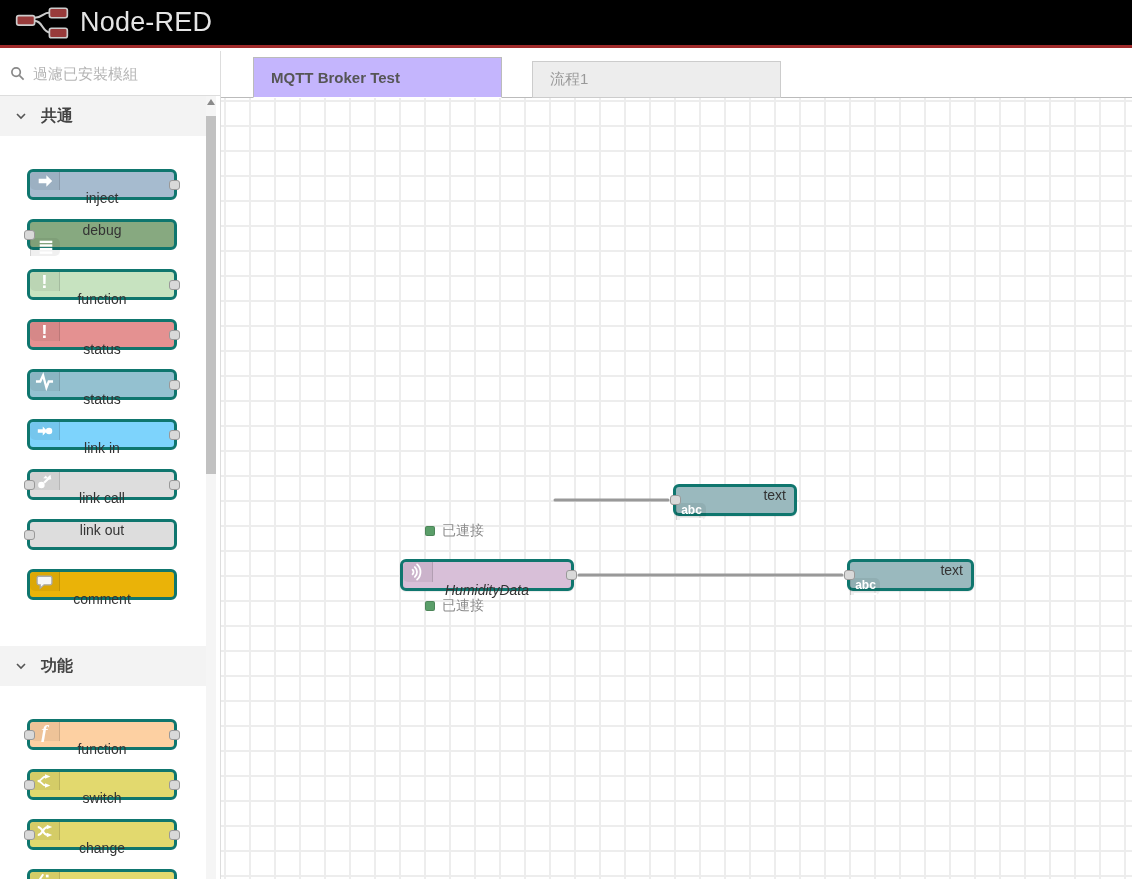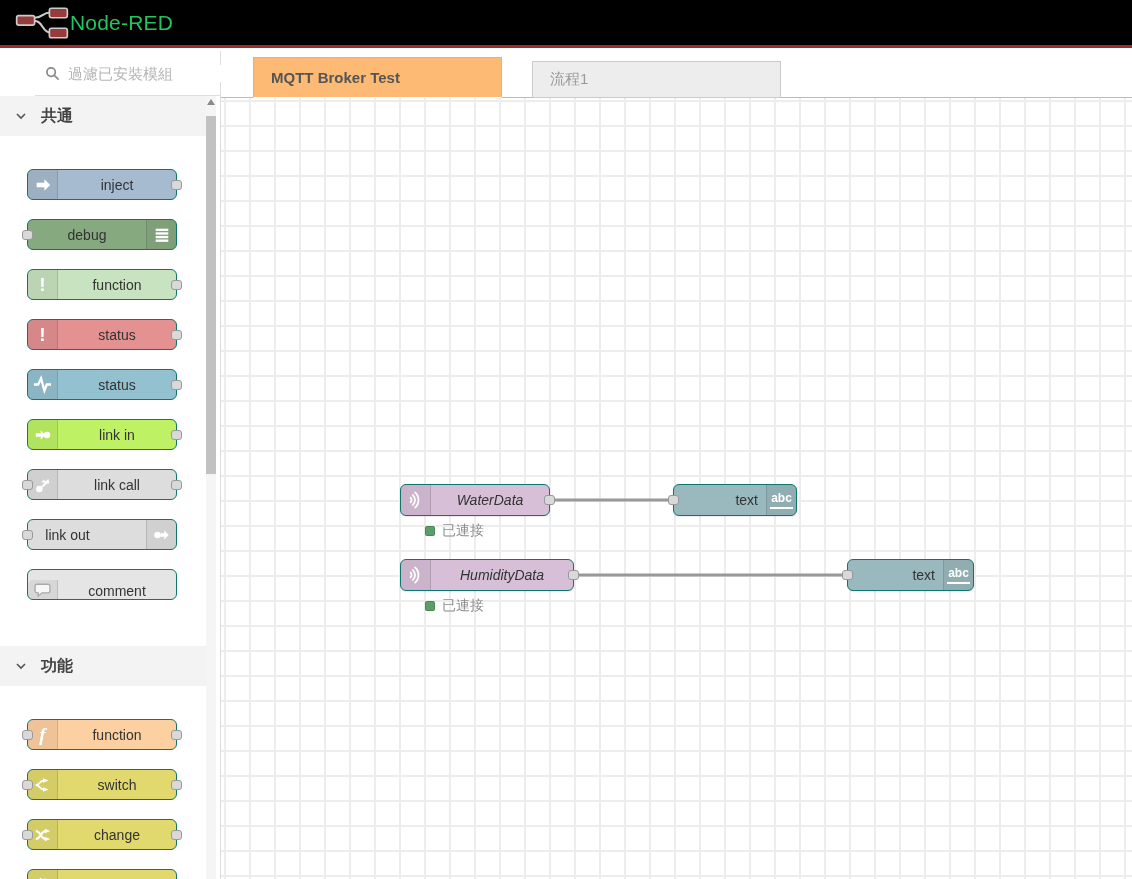--- a/index.html
+++ b/index.html
@@ -3,40 +3,40 @@
 <meta charset="utf-8">
 <style>
   * { margin:0; padding:0; box-sizing:border-box; }
   html,body { width:1132px; height:879px; overflow:hidden;
     font-family:"Liberation Sans","DejaVu Sans",sans-serif; background:#fff; }
 
   
   .header { position:absolute; left:0; top:0; width:1132px; height:48px;
     background:#000; border-bottom:3px solid #a02a2a; display:flex; align-items:center; padding-left:14px; }
   .logo-svg { width:56px; height:38px; }
-  .header-title { color:#22c55e; font-size:21px; letter-spacing:0.2px; }
+  .header-title { color:#e5e5e5; font-size:27px; margin-left:10px; letter-spacing:0.2px; }
 
   
   .palette { position:absolute; left:0; top:51px; width:221px; height:828px;
-    background:#fff; border-right:1px solid #ddd;padding-left:35px; }
+    background:#fff; border-right:1px solid #ddd; }
   .palette-search { height:45px; border-bottom:1px solid #ddd; display:flex; align-items:center; padding:0 10px; }
   .palette-search svg { width:15px; height:15px; flex:0 0 auto; }
   .palette-search input { border:none; outline:none; font-size:15px; color:#555; margin-left:8px; width:160px;
     font-family:"Liberation Sans","DejaVu Sans",sans-serif; }
   .palette-search input::placeholder { color:#b5b5b5; }
   .palette-scroll { position:absolute; left:0; top:45px; bottom:0; width:220px; overflow:hidden; }
   .cat-header { background:#f3f3f3; height:40px; display:flex; align-items:center; padding-left:15px;
     font-size:16px; font-weight:bold; color:#444; width:207px; }
   .cat-header .chev { margin-right:14px; display:flex; }
   .cat-list { padding:33px 0 27px 0; }
   .pnode { position:relative; width:150px; height:31px; margin:0 0 19px 27px; }
 
   
-  .node { border:1px solid #0f766e; border-radius:6px; display:flex; align-items:stretch;
-    font-size:14px; color:#333; }
+  .node { border:3px solid #0f766e; border-radius:6px; display:flex; align-items:stretch;
+    font-size:14px; color:#333;flex-direction:column; }
   .node .iconbox { width:30px; flex:0 0 auto; background:rgba(0,0,0,0.06);
     display:flex; align-items:center; justify-content:center; color:#fff; }
   .node .iconbox.left  { border-right:1px solid rgba(0,0,0,0.12); border-radius:5px 0 0 5px; }
   .node .iconbox.right { border-left:1px solid rgba(0,0,0,0.12); border-radius:0 5px 5px 0;justify-content:center; }
   .node .nlabel { flex:1; display:flex; align-items:center; justify-content:center; padding:0 8px; white-space:nowrap; }
   .node .nlabel.right-align { justify-content:flex-end; }
   .node .nlabel.italic { font-style:italic; }
   .port { position:absolute; width:11px; height:10px; background:#d9d9d9; border:1px solid #999;
     border-radius:3px; top:50%; transform:translateY(-50%); z-index:2; }
   .port.out { right:-6px; }
@@ -48,21 +48,21 @@
   
   .sbar { position:absolute; right:4px; top:45px; bottom:0; width:10px; background:#f5f5f5; }
   .sbar .up { position:absolute; top:3px; left:1px; width:0; height:0;
     border-left:4px solid transparent; border-right:4px solid transparent; border-bottom:6px solid #8a8a8a; }
   .sbar .thumb { position:absolute; top:20px; left:0; width:10px; height:358px; background:#c1c1c1; }
 
   
   .workspace { position:absolute; left:221px; top:51px; width:911px; height:828px; }
   .tabbar { position:absolute; left:0; top:0; width:911px; height:47px; background:#fff; border-bottom:1px solid #bbb; }
   .tab { position:absolute; bottom:-1px; font-size:15px; display:flex; align-items:center; padding-left:17px; cursor:pointer; }
-  .tab.active { left:32px; width:249px; height:41px; background:#fdba74; border:1px solid #bbb; border-bottom:1px solid #fff;
+  .tab.active { left:32px; width:249px; height:41px; background:#c4b5fd; border:1px solid #bbb; border-bottom:1px solid #fff;
     font-weight:bold; color:#555; z-index:2; }
   .tab.inactive { left:289px; width:249px; height:37px; background:#ededed; border:1px solid #ccc; color:#999;margin-left:22px; }
 
   .canvas { position:absolute; left:0; top:47px; width:911px; height:781px; background:#fff;
     background-image:
       linear-gradient(to right,#ededed 2px,transparent 2px),
       linear-gradient(to bottom,#ededed 2px,transparent 2px);
     background-size:25px 25px; background-position:3px 2px; }
   .cnode { position:absolute; height:32px; z-index:2; box-shadow:0 1px 1px rgba(0,0,0,0.08); }
   .wires { position:absolute; left:0; top:0; width:911px; height:781px; z-index:1; }
@@ -141,21 +141,21 @@
         </div>
         <div class="node pnode" style="background: rgb(148, 193, 208);">
           <span class="port out"></span>
           <span class="iconbox left">
             <svg width="19" height="19" viewBox="0 0 20 20">
               <polyline points="1,10 5.5,10 8.5,3.5 12,16.5 14.5,10 19,10" stroke="#fff" fill="none" stroke-width="2.4"></polyline>
             </svg>
           </span>
           <span class="nlabel">status</span>
         </div>
-        <div class="node pnode" style="background: #bef264;">
+        <div class="node pnode" style="background: #7dd3fc;">
           <span class="port out"></span>
           <span class="iconbox left">
             <svg width="18" height="18" viewBox="0 0 20 20">
               <circle cx="14.5" cy="10" r="3.6" fill="#fff"></circle>
               <path d="M2 8h5.5V5l5 5-5 5v-3H2z" fill="#fff"></path>
             </svg>
           </span>
           <span class="nlabel">link in</span>
         </div>
         <div class="node pnode" style="background: rgb(221, 221, 221);">
@@ -173,21 +173,21 @@
         <div class="node pnode" style="background: rgb(221, 221, 221); gap: 39px;">
           <span class="port in"></span>
           <span class="nlabel">link out</span>
           <span class="iconbox right">
             <svg width="18" height="18" viewBox="0 0 20 20">
               <circle cx="5" cy="10" r="3.6" fill="#fff"></circle>
               <path d="M8.5 8h4V5l5 5-5 5v-3h-4z" fill="#fff"></path>
             </svg>
           </span>
         </div>
-        <div class="node pnode" style="background: #e5e5e5; align-items: flex-end;">
+        <div class="node pnode" style="background: #eab308;">
           <span class="iconbox left">
             <svg width="19" height="19" viewBox="0 0 20 20">
               <path d="M4 4.5h12a1.8 1.8 0 011.8 1.8v5.4a1.8 1.8 0 01-1.8 1.8H9.5L5.5 17v-3.5H4a1.8 1.8 0 01-1.8-1.8V6.3A1.8 1.8 0 014 4.5z" fill="#f7f7f7" stroke="#aaa" stroke-width="1.4"></path>
             </svg>
           </span>
           <span class="nlabel">comment</span>
         </div>
       </div>
       <div class="cat-header">
         <span class="chev">
@@ -259,33 +259,20 @@
 <div class="workspace">
   <div class="tabbar" id="tabbar">
       <div class="tab active">MQTT Broker Test</div>
       <div class="tab inactive">流程1</div>
     </div>
   <div class="canvas" id="canvas">
     <svg class="wires" id="wires" viewBox="0 0 911 781">
         <path d="M 334 402 L 447 402" stroke="#999999" stroke-width="3" fill="none" stroke-linecap="round"></path>
         <path d="M 358 477 L 621 477" stroke="#999999" stroke-width="3" fill="none" stroke-linecap="round"></path>
       </svg>
-  <div class="node cnode" style="background: rgb(216, 191, 216); left: 179px; top: 386px; width: 150px;">
-        <span class="port out"></span>
-        <span class="iconbox left">
-          <svg width="18" height="20" viewBox="0 0 20 22">
-            <g stroke="#fff" fill="none" stroke-width="2" stroke-linecap="round">
-              <path d="M4 8.5a3.5 3.5 0 010 5"></path>
-              <path d="M6.5 5.5a7.5 7.5 0 010 11"></path>
-              <path d="M9 2.5a11.5 11.5 0 010 17"></path>
-            </g>
-          </svg>
-        </span>
-        <span class="nlabel italic">WaterData</span>
-      </div>
       <div class="nstatus" style="left: 184px; top: 424px;">
         <span class="dot" style="background: rgb(90, 158, 105);"></span>
         <span class="stxt">已連接</span>
       </div>
       <div class="node cnode" style="background: rgb(154, 185, 190); left: 452px; top: 386px; width: 124px;">
         <span class="port in"></span>
         <span class="nlabel right-align">text</span>
         <span class="iconbox right">
           <span class="abctxt">abc</span>
         </span>

